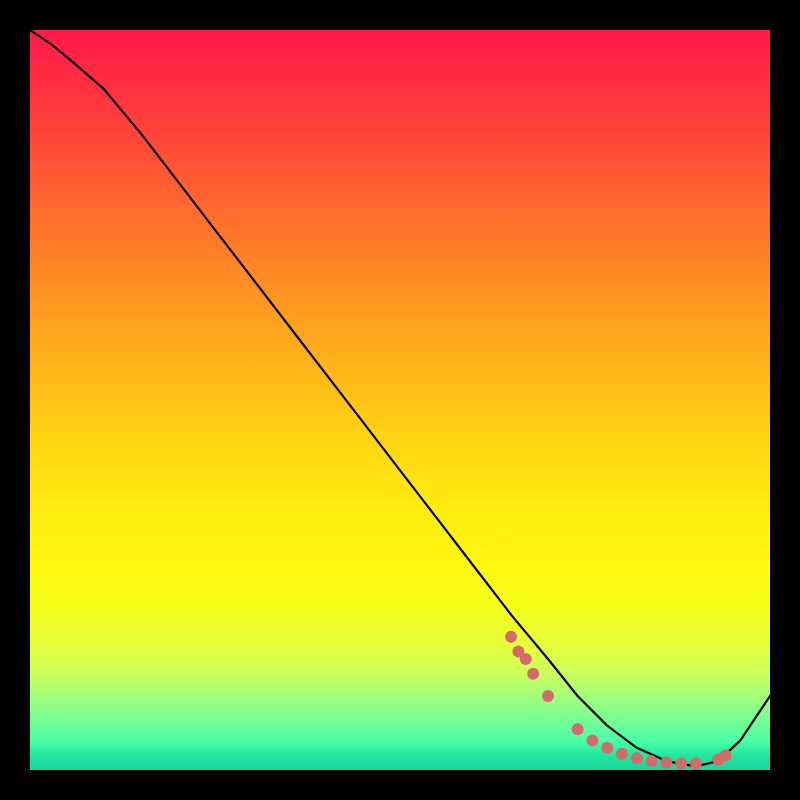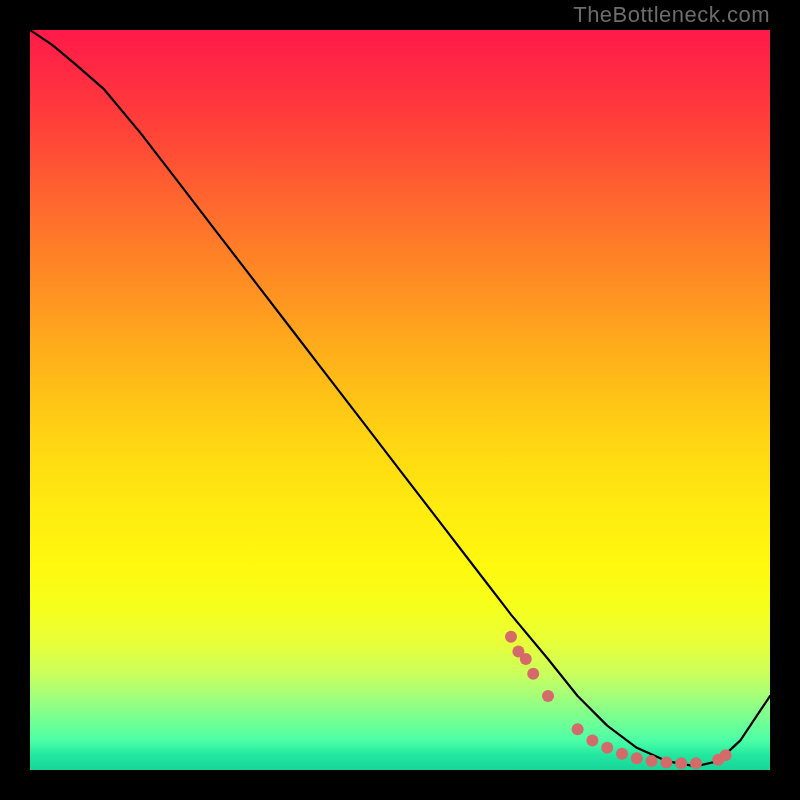--- a/index.html
+++ b/index.html
@@ -59,21 +59,20 @@
     font-size: 22px;
     font-weight: 400;
     letter-spacing: 0.5px;
     user-select: none;
   }
 </style>
 </head>
 <body>
 
 <div class="frame">
-  <div class="watermark">TheBottleneck.com</div>
 
   <div class="plot">
     <svg class="curve" viewBox="0 0 740 740" preserveAspectRatio="none">
       <g id="curve-group">
           <path d="M0.00 0.00 L22.20 14.80 L44.40 33.30 L74.00 59.20 L111.00 103.60 L148.00 151.70 L185.00 199.80 L222.00 247.90 L259.00 296.00 L296.00 344.10 L333.00 392.20 L370.00 440.30 L407.00 488.40 L444.00 536.50 L481.00 584.60 L518.00 629.00 L547.60 666.00 L577.20 695.60 L606.80 717.80 L636.40 731.12 L666.00 736.30 L688.20 731.12 L710.40 710.40 L740.00 666.00" fill="none" stroke="#000000" stroke-width="2.2" stroke-linejoin="round" stroke-linecap="round"></path>
         </g>
       <g id="points-group">
           <circle cx="481.00" cy="606.80" r="6" fill="#d46a6a"></circle>
           <circle cx="488.40" cy="621.60" r="6" fill="#d46a6a"></circle>
           <circle cx="495.80" cy="629.00" r="6" fill="#d46a6a"></circle>

